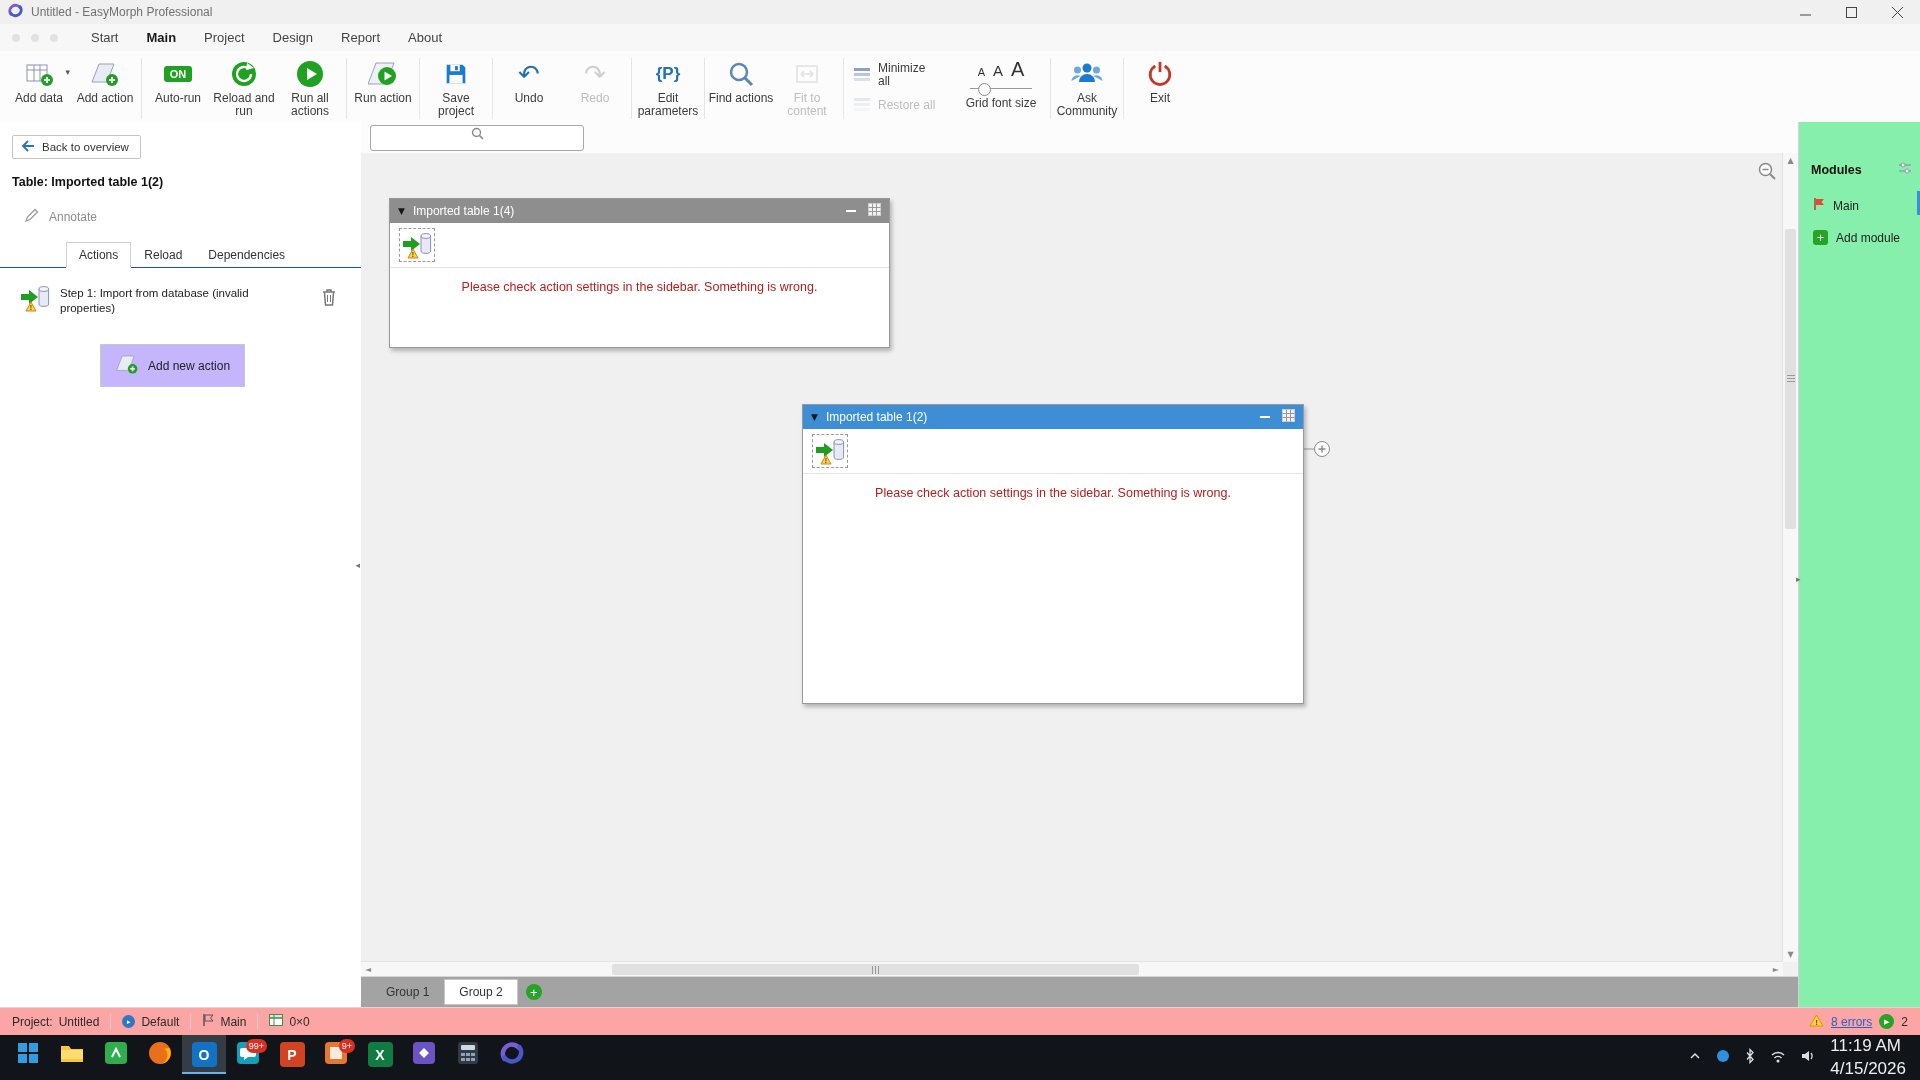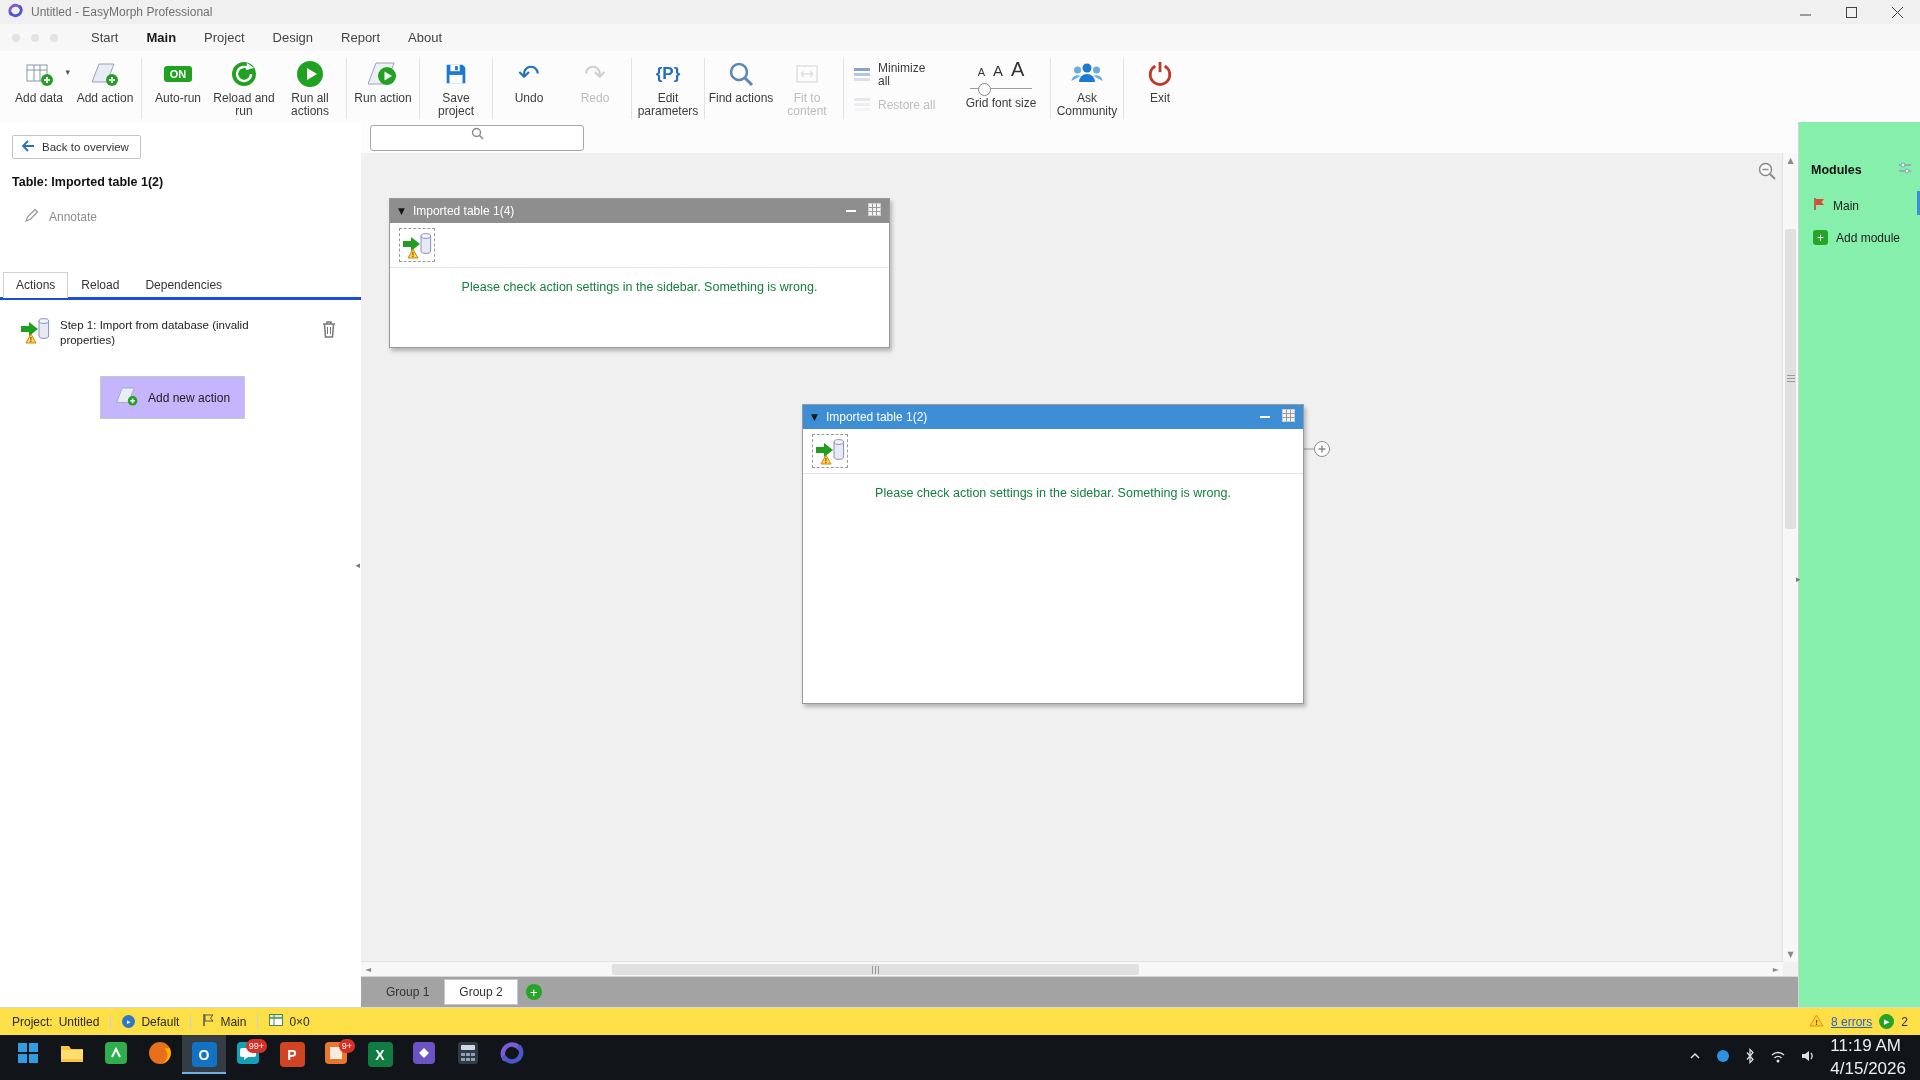--- a/index.html
+++ b/index.html
@@ -41,21 +41,21 @@
   .slider-track{position:absolute;left:0;right:0;top:6px;height:1px;background:#9a9a9a;}
   .slider-thumb{position:absolute;left:8px;top:1px;width:11px;height:11px;border-radius:50%;background:#fdfdfd;border:1px solid #8a8a8a;}
   .on-badge{background:#21a121;color:#fff;font-size:11px;font-weight:bold;padding:2px 6px;border-radius:3px;}
   .param-glyph{font-size:17px;font-weight:bold;color:#2470b8;}
 
   
   .sidebar-left{position:absolute;left:0;top:122px;width:361px;height:885px;background:#fff;border-right:1px solid #d4d4d4;}
   .back-btn{margin:13px 0 0 12px;display:inline-flex;gap:7px;align-items:center;border:1px solid #c4c4c4;background:#fff;padding:4px 11px 4px 8px;font-size:11.5px;color:#333;border-radius:2px;font-family:inherit;}
   .table-title{margin:16px 12px 0;font-weight:bold;font-size:12.5px;color:#111;}
   .annotate{margin:19px 0 0 24px;display:flex;gap:10px;align-items:center;color:#8d8d8d;font-size:12px;}
-  .side-tabs{margin-top:46px;display:flex;border-bottom:3px solid #1d4ed8;padding-left:3px;}
+  .side-tabs{margin-top:16px;display:flex;border-bottom:1px solid #1d4ed8;padding-left:3px;justify-content:center;}
   .stab{padding:5px 12px;font-size:12px;color:#333;border:1px solid transparent;margin-bottom:-1px;}
   .stab.active{background:#fff;border-color:#d0d0d0 #d0d0d0 #fff #d0d0d0;}
   .step-row{display:flex;align-items:flex-start;padding:16px 14px 0 20px;gap:10px;}
   .step-label{font-size:11.5px;color:#222;max-width:225px;line-height:1.3;padding-top:2px;}
   .step-trash{margin-left:auto;margin-right:10px;padding-top:4px;}
   .add-action-btn{margin:28px 0 0 100px;display:inline-flex;align-items:center;gap:9px;border:1px solid #c8c8c8;background:#c4b5fd;padding:7px 14px;font-size:12px;color:#222;font-family:inherit;}
   .collapse-left{position:absolute;right:1px;top:438px;font-size:9px;color:#777;}
 
   
   .canvas-col{position:absolute;left:361px;top:122px;width:1437px;height:885px;}
@@ -68,21 +68,21 @@
   .zoom-icon{position:absolute;left:1396px;top:8px;}
 
   .twindow{position:absolute;background:#fff;border:1px solid #9a9a9a;box-shadow:2px 3px 4px rgba(0,0,0,.25);}
   .tw-header{height:24px;display:flex;align-items:center;padding:0 8px;gap:8px;color:#fff;font-size:12px;}
   .tw-collapse{color:#161616;font-size:9px;}
   .tw-title{flex:1;white-space:nowrap;overflow:hidden;}
   .tw-minbar{display:inline-block;width:10px;height:2px;background:#fff;margin-right:4px;}
   .tw-body{position:absolute;top:24px;left:0;right:0;bottom:0;background:#fff;}
   .tw-iconrow{height:44px;border-bottom:1px solid #e3e3e3;display:flex;align-items:center;padding-left:9px;}
   .impbox{display:inline-flex;border:1px dashed #999;padding:2px;background:#fff;}
-  .tw-msg{margin-top:12px;text-align:center;font-size:12.5px;color:#15803d;}
+  .tw-msg{margin-top:12px;text-align:center;font-size:12.5px;color:#b91c1c;}
 
   .connector{position:absolute;left:941px;top:287px;}
 
   .vscroll{position:absolute;right:0;top:0;width:15px;height:809px;background:#f7f7f7;border-left:1px solid #e3e3e3;}
   .vs-arrow{position:absolute;left:0;right:0;text-align:center;font-size:8px;color:#8a8a8a;}
   .vs-thumb{position:absolute;top:76px;left:2px;width:11px;height:300px;background:#e0e0e0;border-radius:2px;display:flex;align-items:center;justify-content:center;}
   .vs-grip{width:8px;height:8px;background:repeating-linear-gradient(to bottom,#9a9a9a 0 1px,transparent 1px 3px);}
   .hscroll{position:absolute;left:0;bottom:0;height:15px;width:1422px;background:#f7f7f7;border-top:1px solid #e3e3e3;}
   .hs-arrow{position:absolute;top:3px;font-size:8px;color:#8a8a8a;}
   .hs-thumb{position:absolute;left:251px;top:2px;width:527px;height:11px;background:#e0e0e0;border-radius:2px;display:flex;align-items:center;justify-content:center;}
@@ -97,21 +97,21 @@
   .sidebar-right{position:absolute;left:1798px;top:122px;width:122px;height:885px;background:#86efac;border-left:1px solid #d4d4d4;}
   .modules-head{display:flex;align-items:center;padding:40px 8px 0 12px;font-weight:bold;font-size:12.5px;color:#111;}
   .mod-opts{margin-left:auto;}
   .module-item{display:flex;gap:8px;align-items:center;padding:20px 0 0 14px;font-size:12px;color:#222;position:relative;}
   .sel-bar{position:absolute;right:0;top:14px;width:4px;height:24px;background:#3e8ed6;}
   .add-module{display:flex;gap:8px;align-items:center;padding:16px 0 0 14px;font-size:12px;color:#222;}
   .plus-sq{width:15px;height:15px;border-radius:3px;background:#27a327;color:#fff;font-size:12px;display:flex;align-items:center;justify-content:center;line-height:1;}
   .collapse-right{position:absolute;left:-3px;top:452px;font-size:9px;color:#777;}
 
   
-  .statusbar{position:absolute;left:0;top:1007px;width:1920px;height:28px;background:#fde047;border-top:1px solid #d8d8d8;display:flex;align-items:center;font-size:12px;color:#2b2b2b;padding:0 12px;box-sizing:border-box;}
+  .statusbar{position:absolute;left:0;top:1007px;width:1920px;height:28px;background:#fca5a5;border-top:1px solid #d8d8d8;display:flex;align-items:center;font-size:12px;color:#2b2b2b;padding:0 12px;box-sizing:border-box;}
   .sb-item{display:flex;align-items:center;gap:6px;}
   .sb-sep{width:1px;height:16px;background:#cfcfcf;margin:0 11px;}
   .env-icon{width:13px;height:13px;border-radius:50%;background:#2f76c4;display:flex;align-items:center;justify-content:center;color:#fff;font-size:7px;}
   .sb-right{margin-left:auto;display:flex;align-items:center;gap:7px;}
   .errors-link{color:#2a62c8;text-decoration:underline;}
   .run-badge{width:15px;height:15px;border-radius:50%;background:#27a327;display:flex;align-items:center;justify-content:center;color:#fff;font-size:7px;}
 
   
   .taskbar{position:absolute;left:0;top:1035px;width:1920px;height:45px;background:#11151a;display:flex;align-items:center;padding-left:6px;box-sizing:border-box;}
   .task-apps{display:flex;height:45px;}

